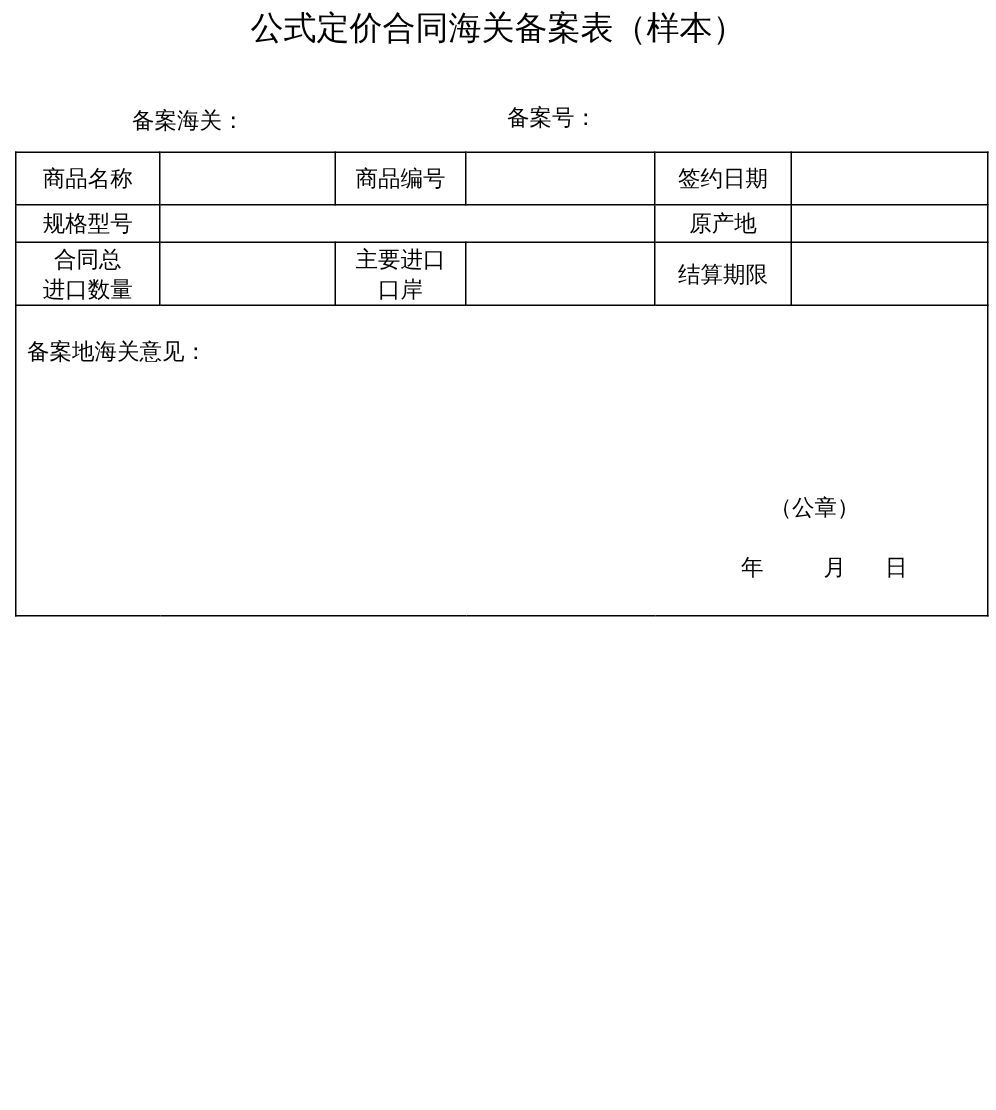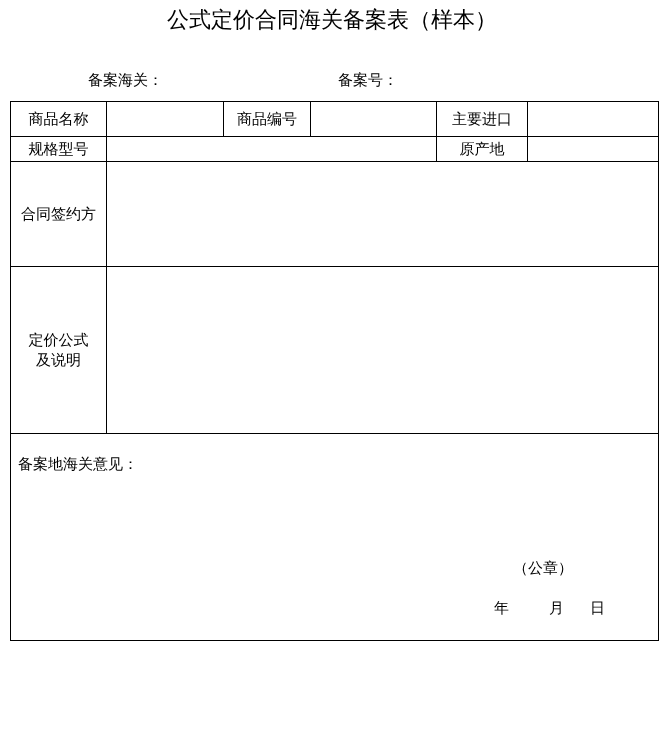--- a/index.html
+++ b/index.html
@@ -2,21 +2,21 @@
 <html><head>
 <meta charset="utf-8">
 <style>
   html, body { margin:0; padding:0; background:#ffffff; }
   body { width:664px; height:740px; position:relative; overflow:hidden;
          font-family:"DejaVu Sans", "Liberation Sans", sans-serif; color:#000; }
   .title { position:absolute; left:0; top:4px; width:664px; text-align:center;
            font-size:22px; line-height:32px; }
   .meta { position:absolute; top:68px; font-size:15px; line-height:24px; }
   .meta.customs { left:88px; }
-  .meta.record { left:338px; }
+  .meta.record { left:338px;font-family:Liberation Mono, monospace; }
   table.form { position:absolute; left:10px; top:101px; width:648px;
                border-collapse:collapse; table-layout:fixed; }
   table.form td { border:1.5px solid #000; padding:0; font-size:15px;
                   line-height:20px; text-align:center; vertical-align:middle; }
   td.val { text-align:left; padding-left:6px; }
   .two-line span { display:block; }
   td.period { text-align:left; padding-left:7px; }
   td.opinion { position:relative; text-align:left; vertical-align:top; }
   .opinion-label { position:absolute; left:7px; top:20px; }
   .seal { position:absolute; left:502px; top:124px; }
@@ -38,39 +38,42 @@
     <col style="width:126px">
       <col style="width:91px">
       <col style="width:131px">
   </colgroup>
   <tbody>
       <tr style="height:35px">
     <td>商品名称</td>
     <td class="val"></td>
     <td>商品编号</td>
     <td class="val"></td>
-    <td>主要进口</td>
+    <td>签约日期</td>
     <td class="val"></td>
   </tr>
   <tr style="height:25px">
     <td>规格型号</td>
     <td class="val" colspan="3"></td>
     <td>原产地</td>
     <td class="val"></td>
   </tr>
-  <tr style="height:105px">
-    <td>合同签约方</td>
-    <td class="val" colspan="5"></td>
-  </tr>
-  <tr style="height:167px">
+  <tr style="height:42px">
     <td class="two-line">
-      <span>定价公式</span>
-      <span>及说明</span>
+      <span>合同总</span>
+      <span>进口数量</span>
     </td>
-    <td class="val" colspan="5"></td>
+    <td class="val"></td>
+    <td class="two-line">
+      <span>主要进口</span>
+      <span>口岸</span>
+    </td>
+    <td class="val"></td>
+    <td>结算期限</td>
+    <td class="val"></td>
   </tr>
   <tr style="height:207px">
     <td class="opinion" colspan="6">
       <span class="opinion-label">备案地海关意见：</span>
       <span class="seal">（公章）</span>
       <div class="date">
         <span style="left:0">年</span>
         <span style="left:55px">月</span>
         <span style="left:96px">日</span>
       </div>

